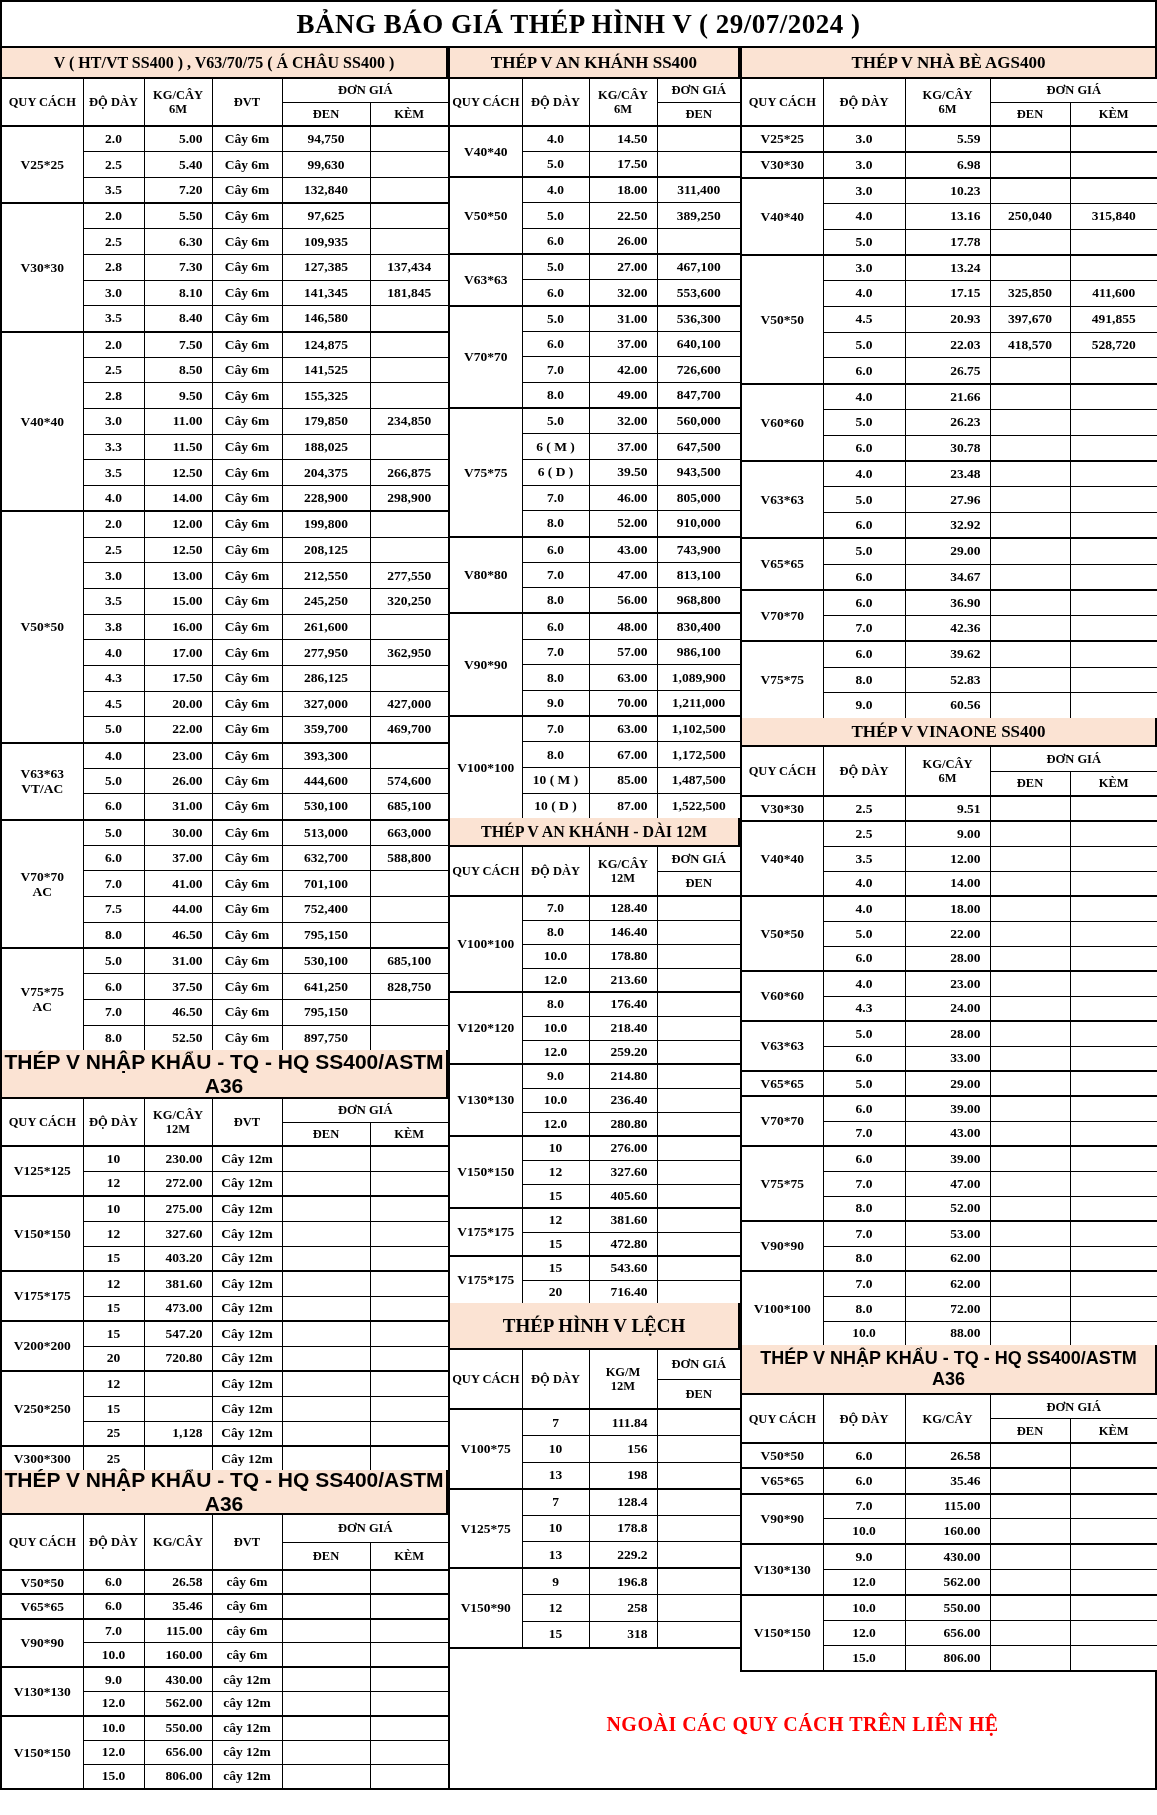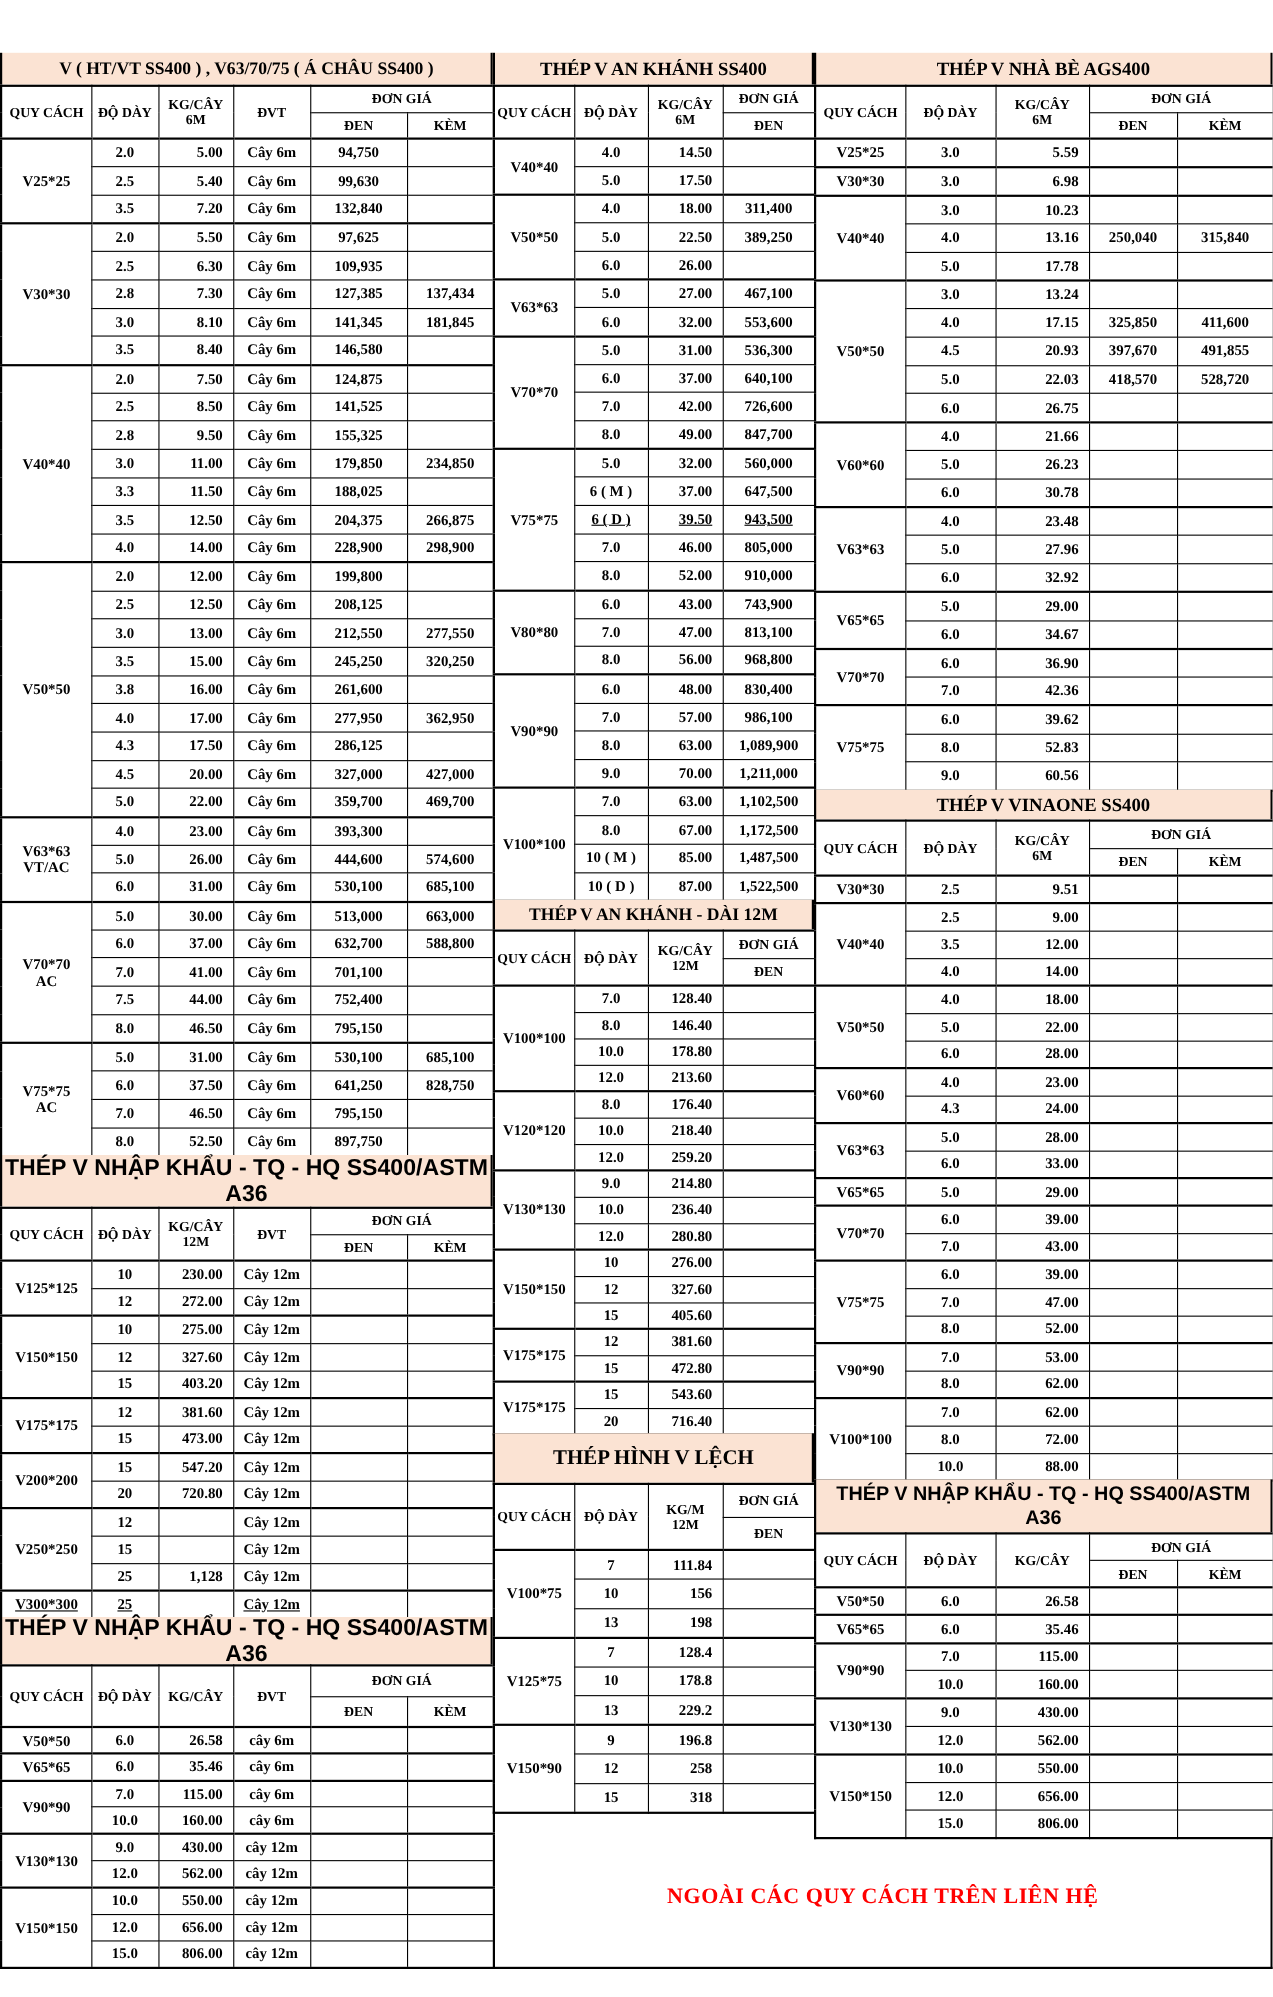--- a/index.html
+++ b/index.html
@@ -20,20 +20,21 @@
   .pre{white-space:pre-line;line-height:1.12}
   .note-box{position:absolute;left:448px;top:1647px;width:709px;height:143px;
             border-left:2px solid #000;border-right:2px solid #000;border-bottom:2px solid #000;
             display:flex;align-items:center;justify-content:center;padding-top:14px}
   .note-text{font-weight:700;font-size:20px;letter-spacing:.5px}
 </style>
 </head>
 <body>
 
 <div id="sheet">
+  <div class="title">BẢNG BÁO GIÁ THÉP HÌNH V  ( 29/07/2024 )</div>
   <div class="note-box">
     <span class="note-text" style="color: rgb(255, 0, 0);">NGOÀI CÁC QUY CÁCH TRÊN LIÊN HỆ</span>
   </div>
 <div class="band" style="left: 0px; top: 48px; width: 448px; height: 29px; font-size: 16px; background: rgb(251, 227, 211);">V ( HT/VT SS400 ) , V63/70/75 ( Á CHÂU SS400 )</div>
     <table class="grid" style="left: 0px; top: 77px; width: 448px;">
       <colgroup>
         <col style="width: 82px;">
         <col style="width: 61px;">
         <col style="width: 68px;">
         <col style="width: 70px;">
@@ -426,21 +427,21 @@
           <td class="price"></td>
           <td class="price"></td>
         </tr>
         <tr style="height: 25px;">
           <td class="dd">25</td>
           <td class="kg">1,128</td>
           <td class="dvt">Cây 12m</td>
           <td class="price"></td>
           <td class="price"></td>
         </tr>
-        <tr class="grp" style="height: 25px; text-decoration: underline;">
+        <tr class="grp" style="height: 25px;">
           <td class="qc pre" rowspan="1">V300*300</td>
           <td class="dd">25</td>
           <td class="kg"></td>
           <td class="dvt">Cây 12m</td>
           <td class="price"></td>
           <td class="price"></td>
         </tr>
       </tbody>
     </table>
     <div class="band band-sans" style="left: 0px; top: 1470px; width: 448px; height: 43px; font-size: 21px; background: rgb(251, 227, 211);">THÉP V NHẬP KHẨU - TQ - HQ SS400/ASTM A36</div>
@@ -621,21 +622,21 @@
           <td class="qc pre" rowspan="5">V75*75</td>
           <td class="dd">5.0</td>
           <td class="kg">32.00</td>
           <td class="price">560,000</td>
         </tr>
         <tr style="height: 25.66px;">
           <td class="dd">6 ( M )</td>
           <td class="kg">37.00</td>
           <td class="price">647,500</td>
         </tr>
-        <tr style="height: 25.66px; text-decoration: underline;">
+        <tr style="height: 25.66px;">
           <td class="dd">6 ( D )</td>
           <td class="kg">39.50</td>
           <td class="price">943,500</td>
         </tr>
         <tr style="height: 25.66px;">
           <td class="dd">7.0</td>
           <td class="kg">46.00</td>
           <td class="price">805,000</td>
         </tr>
         <tr style="height: 25.66px;">

